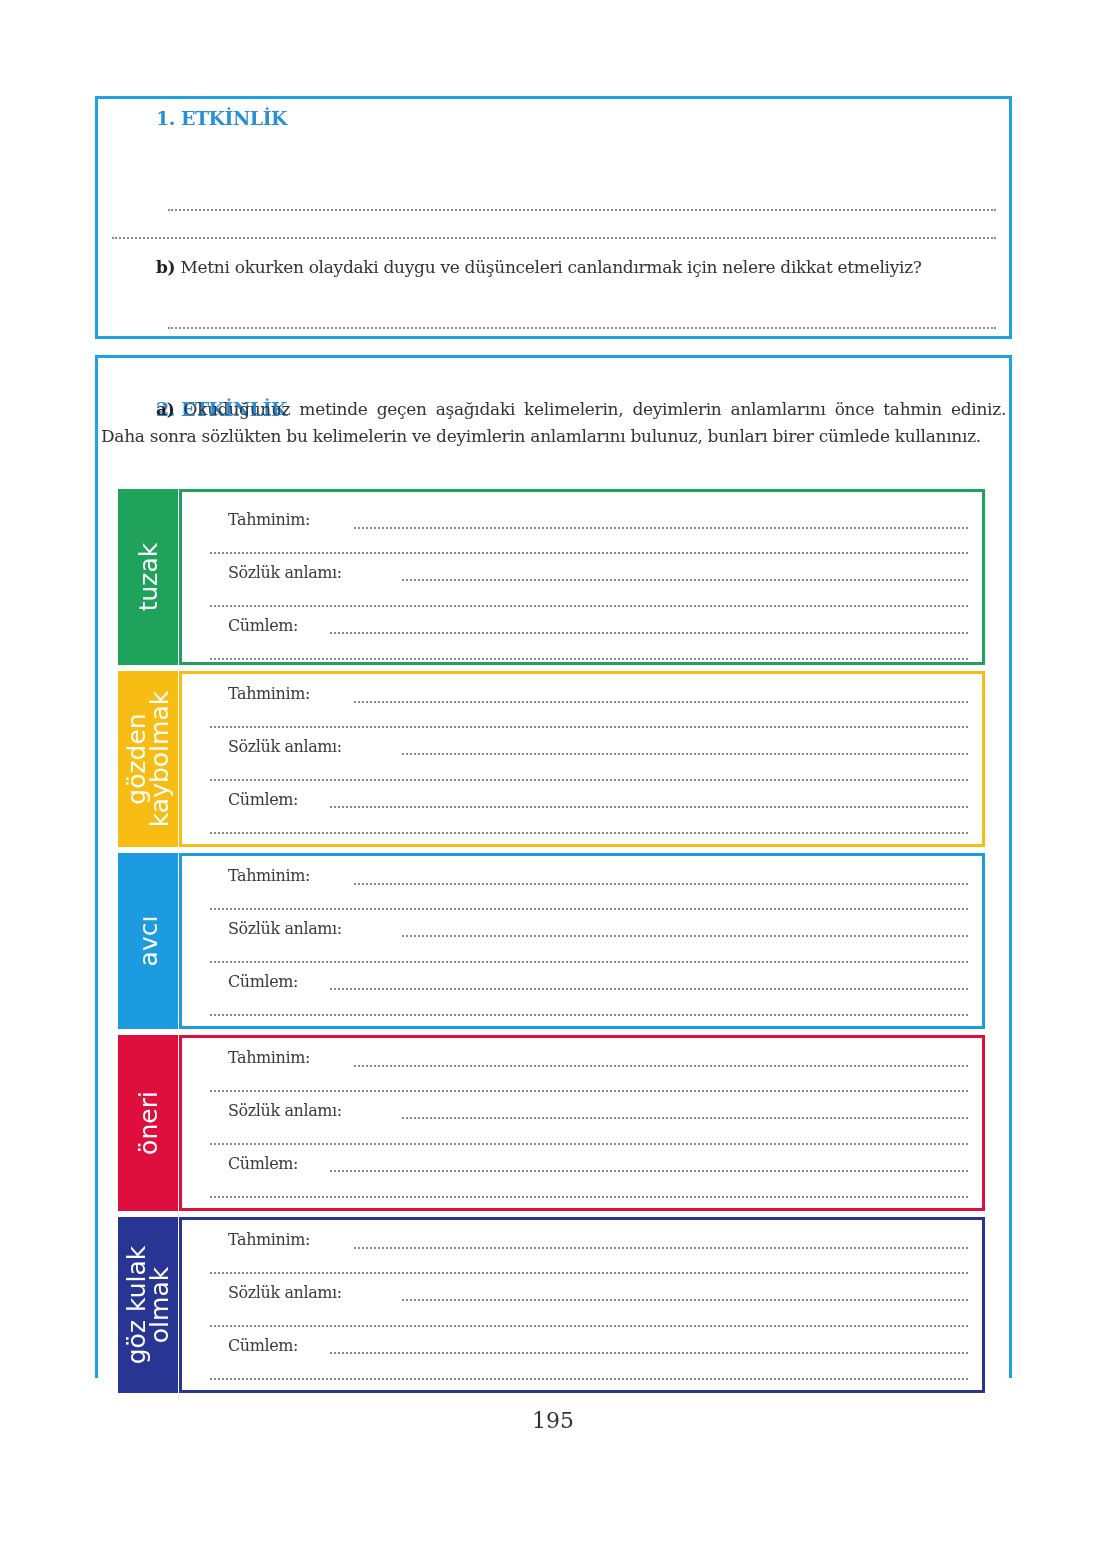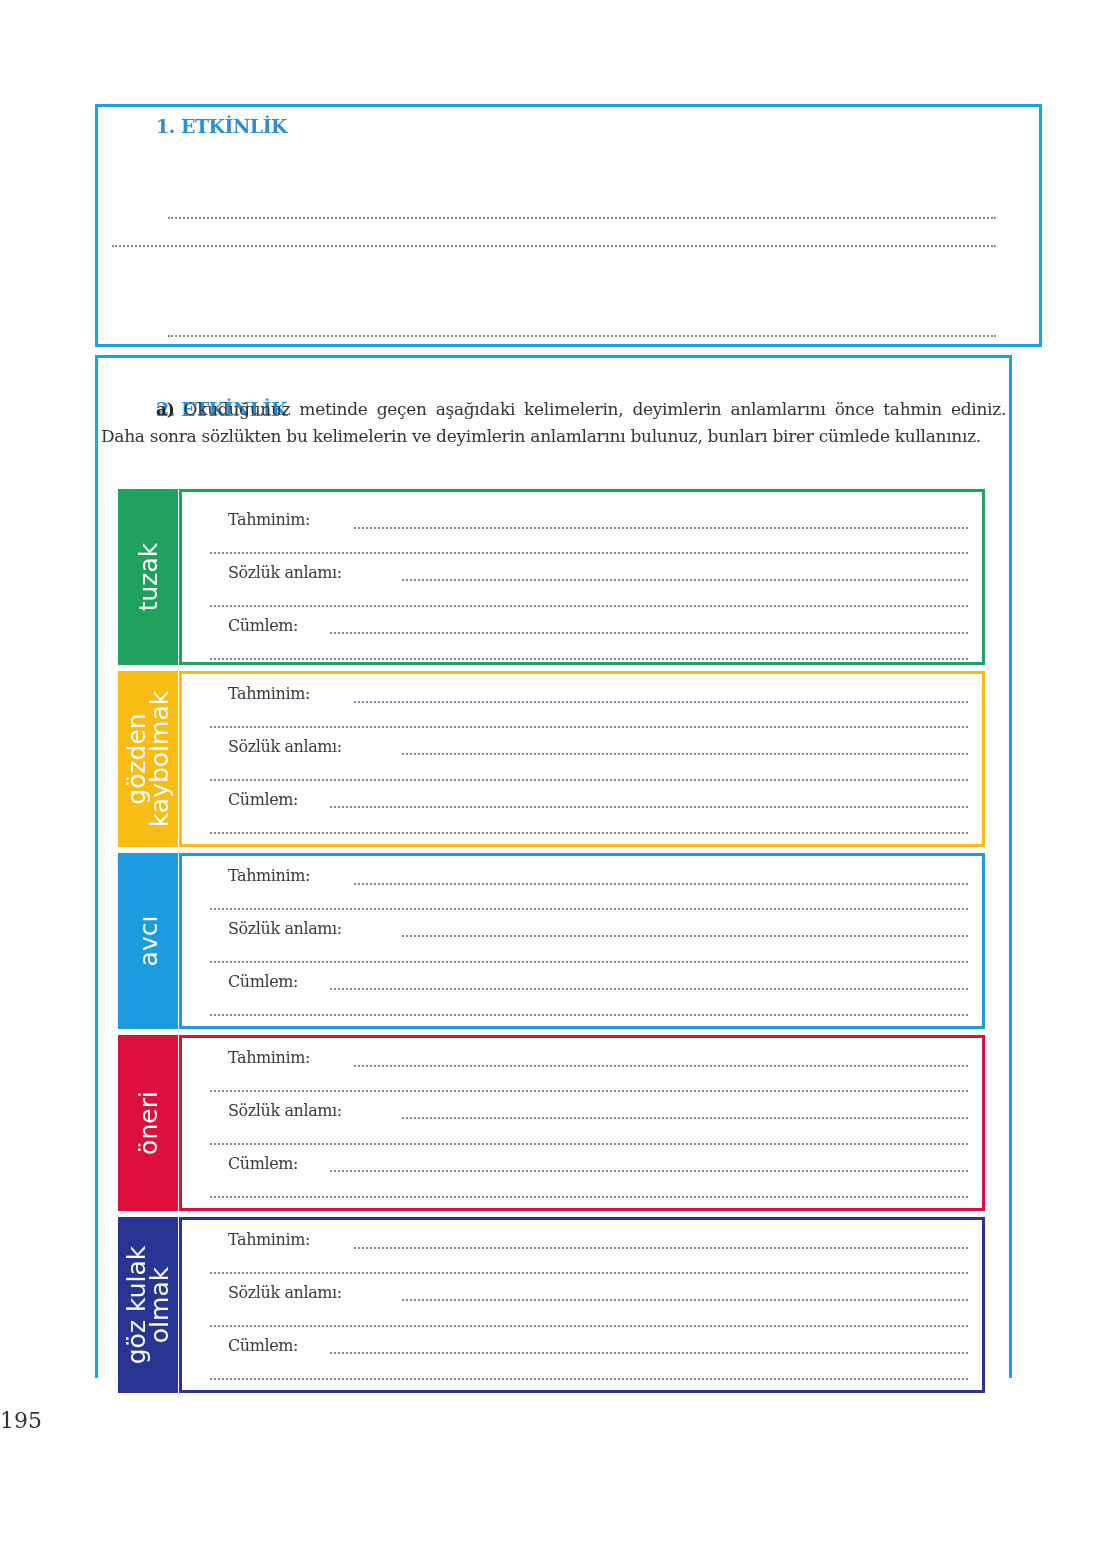--- a/index.html
+++ b/index.html
@@ -3,22 +3,22 @@
 <meta charset="utf-8">
 <style>
   html, body { margin: 0; padding: 0; }
   body {
     width: 1106px; height: 1560px; background: #ffffff;
     position: relative; overflow: hidden;
     font-family: "DejaVu Serif", "Liberation Serif", serif;
     color: #2a2a2a;
   }
   .box1 {
-    position: absolute; left: 95px; top: 104px; width: 911px; height: 237px;
-    border: 3px solid #1ea3e2; background: #fff; padding-left: 30px;
+    position: absolute; left: 95px; top: 96px; width: 911px; height: 237px;
+    border: 3px solid #1ea3e2; background: #fff;
   }
   .box2 {
     position: absolute; left: 95px; top: 355px; width: 911px; height: 1020px;
     border: 3px solid #1ea3e2; border-bottom: none; background: #fff;
   }
   .heading {
     position: absolute; left: 58px;
     font-family: "DejaVu Serif", serif; font-weight: bold;
     font-size: 19px; color: #2a8fd6; letter-spacing: -0.5px;
   }
@@ -50,33 +50,37 @@
     font-family: "DejaVu Sans", "Liberation Sans", sans-serif;
     font-size: 25px; color: #fff; white-space: nowrap; text-align: center;
     line-height: 23px;
   }
   .field-label {
     position: absolute; font-size: 16px; color: #3a3a3a; letter-spacing: -0.4px;
     font-family: "DejaVu Serif", serif;
   }
   .page-number {
     position: absolute; left: 0; width: 1106px; top: 1408px;
-    font-size: 22px; color: #333;
+    text-align: center; font-size: 22px; color: #333;
     font-family: "DejaVu Serif", serif;
   }
 </style>
 </head>
 <body>
 
 <div class="box1">
   <div class="heading" style="top:8px;">1. ETKİNLİK</div>
 
   <div class="dots" style="left:70px; width:828px; top:110px;"></div>
   <div class="dots" style="left:14px; width:884px; top:138px;"></div>
 
+  <div class="para" style="top:155px;">
+    <span class="indent"></span><b>b)</b>
+    <span>Metni okurken olaydaki duygu ve düşünceleri canlandırmak için nelere dikkat etmeliyiz?</span>
+  </div>
   <div class="dots" style="left:70px; width:828px; top:228px;"></div>
 </div>
 
 <div class="box2">
   <div class="heading" style="top:8px;margin-top:32px;">2. ETKİNLİK</div>
 
   <div class="para" style="top:38px;">
     <span class="indent"></span><b>a)</b>
     <span>Okuduğunuz metinde geçen aşağıdaki kelimelerin, deyimlerin anlamlarını önce tahmin ediniz. Daha sonra sözlükten bu kelimelerin ve deyimlerin anlamlarını bulunuz, bunları birer cümlede kullanınız.</span>
   </div>

